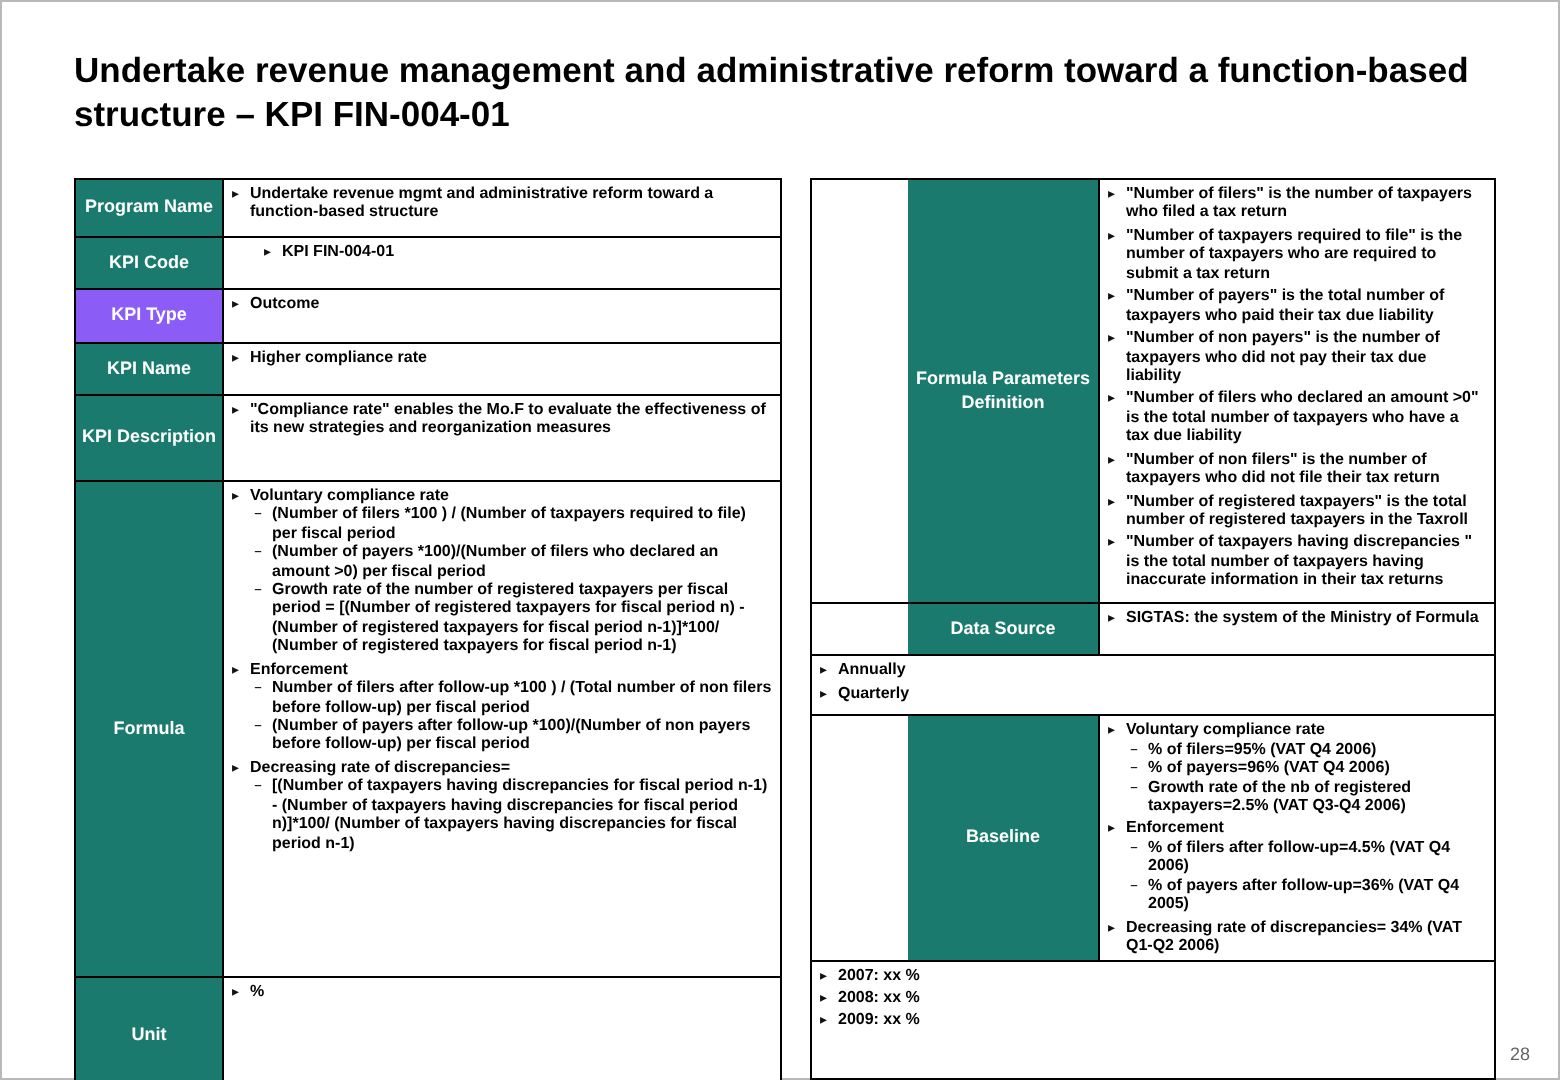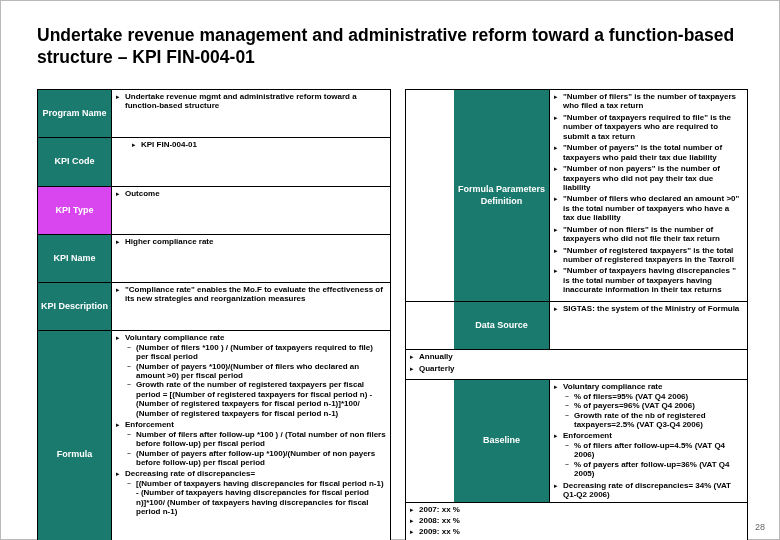--- a/index.html
+++ b/index.html
@@ -16,21 +16,21 @@
     position:absolute;top:88px;display:flex;flex-direction:column;
     border:1px solid #000;box-sizing:border-box;background:#fff;
   }
   .kpi-table.left{left:36px;width:354px;}
   .kpi-table.right{left:404px;width:343px;}
   .trow{display:flex;border-bottom:1px solid #000;box-sizing:border-box;}
   .trow:last-child{border-bottom:none;}
   .hcell{
     background:#1a7a6e;color:#fff;font-weight:bold;font-size:9px;line-height:1.25;
     display:flex;align-items:center;justify-content:center;text-align:center;
-    border-right:1px solid #000;padding:18px 3px;box-sizing:border-box;flex:0 0 auto;
+    border-right:1px solid #000;padding:7px 3px;box-sizing:border-box;flex:0 0 auto;
   }
   .left .hcell{width:74px;}
   .right .hcell{width:96px;margin-left:48px;}
   .ccell{
     flex:1 1 auto;padding:2px 4px 2px 4px;box-sizing:border-box;
     font-size:8px;line-height:1.18;color:#000;overflow:hidden;
   }
   
   .r-program{min-height:29px;} .r-code{min-height:16px;gap:16px;} .r-type{min-height:16px;}
   .r-name{min-height:22px;justify-content:space-between;} .r-desc{min-height:43px;} .r-formula{min-height:248px;}
@@ -72,21 +72,21 @@
       <div class="hcell" style="background: rgb(26, 122, 110); color: rgb(255, 255, 255);">KPI Code</div>
       <div class="ccell">
           <div class="li lvl1">
             <span class="marker">▸</span>
             <span class="txt">KPI FIN-004-01</span>
           </div>
         </div>
     </div>
 
     <div class="trow r-type">
-      <div class="hcell" style="background: #d946ef; color: rgb(255, 255, 255); text-align: center;">KPI Type</div>
+      <div class="hcell" style="background: #8b5cf6; color: rgb(255, 255, 255); text-align: center;">KPI Type</div>
       <div class="ccell">
           <div class="li lvl1">
             <span class="marker">▸</span>
             <span class="txt">Outcome</span>
           </div>
         </div>
     </div>
 
     <div class="trow r-name">
       <div class="hcell" style="background: rgb(26, 122, 110); color: rgb(255, 255, 255);">KPI Name</div>

